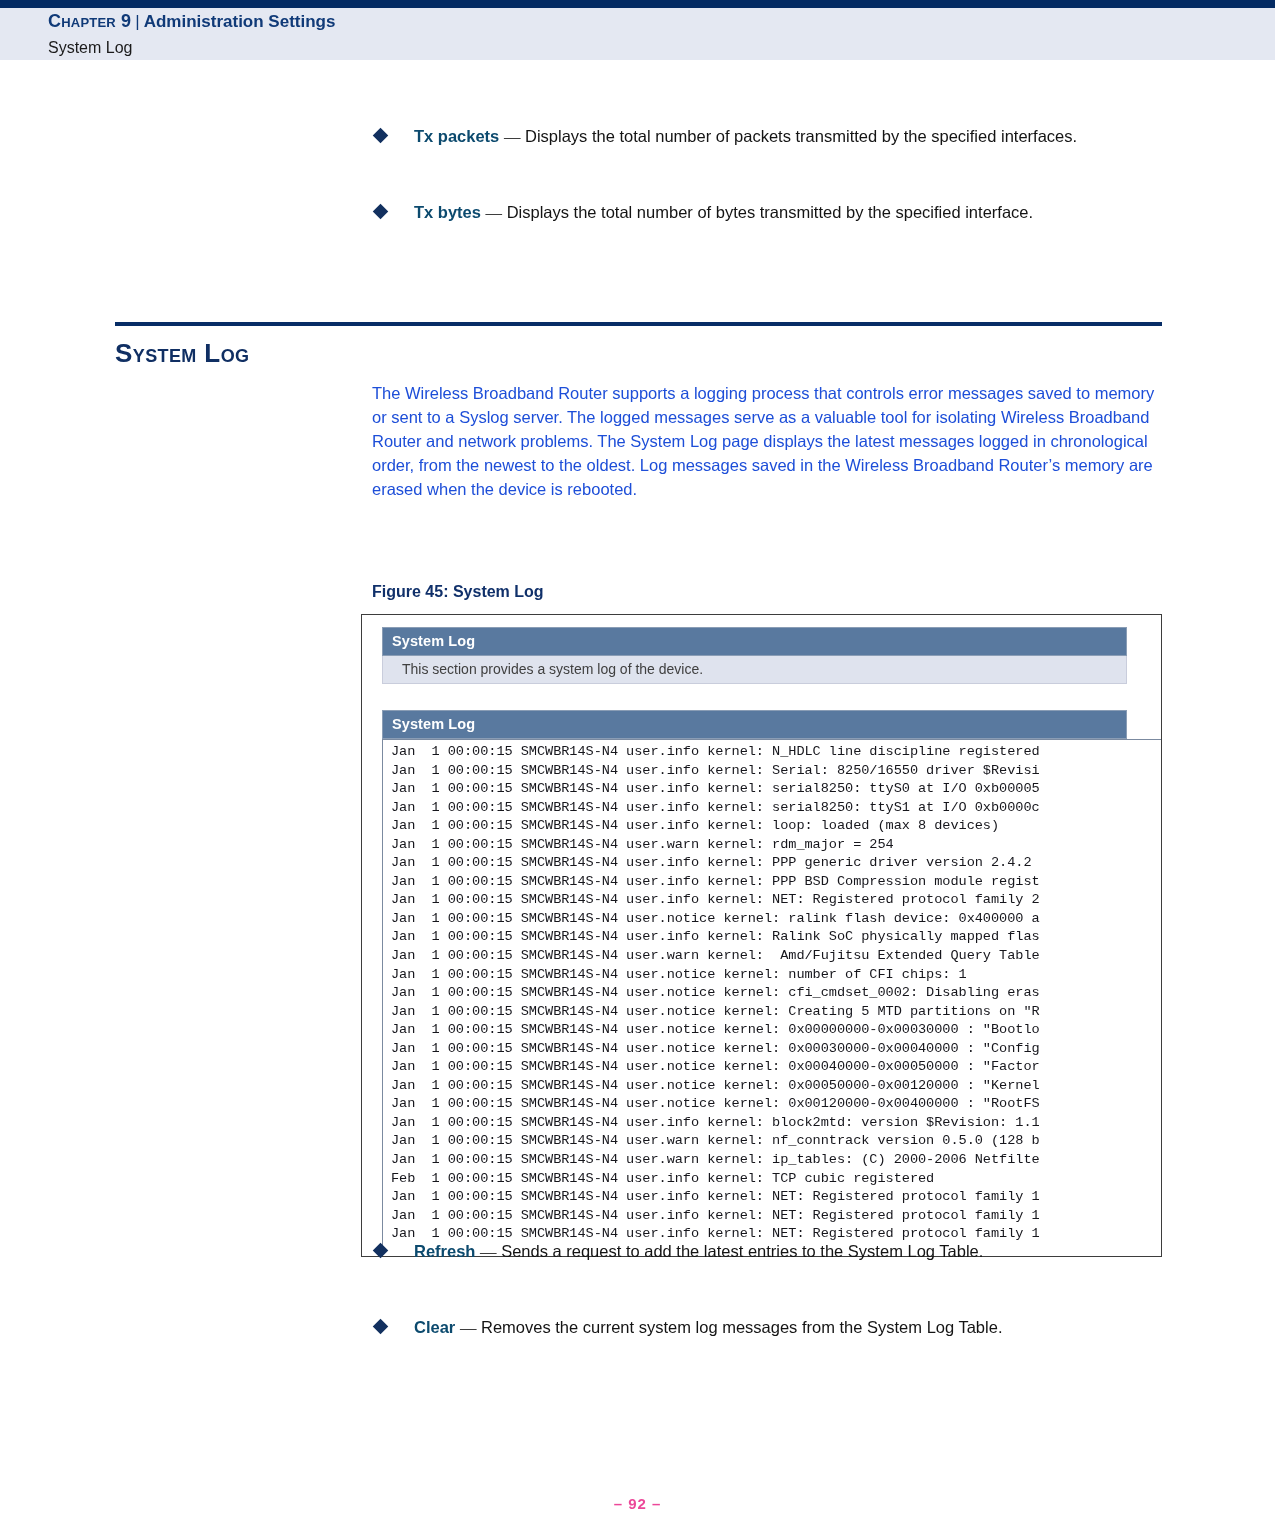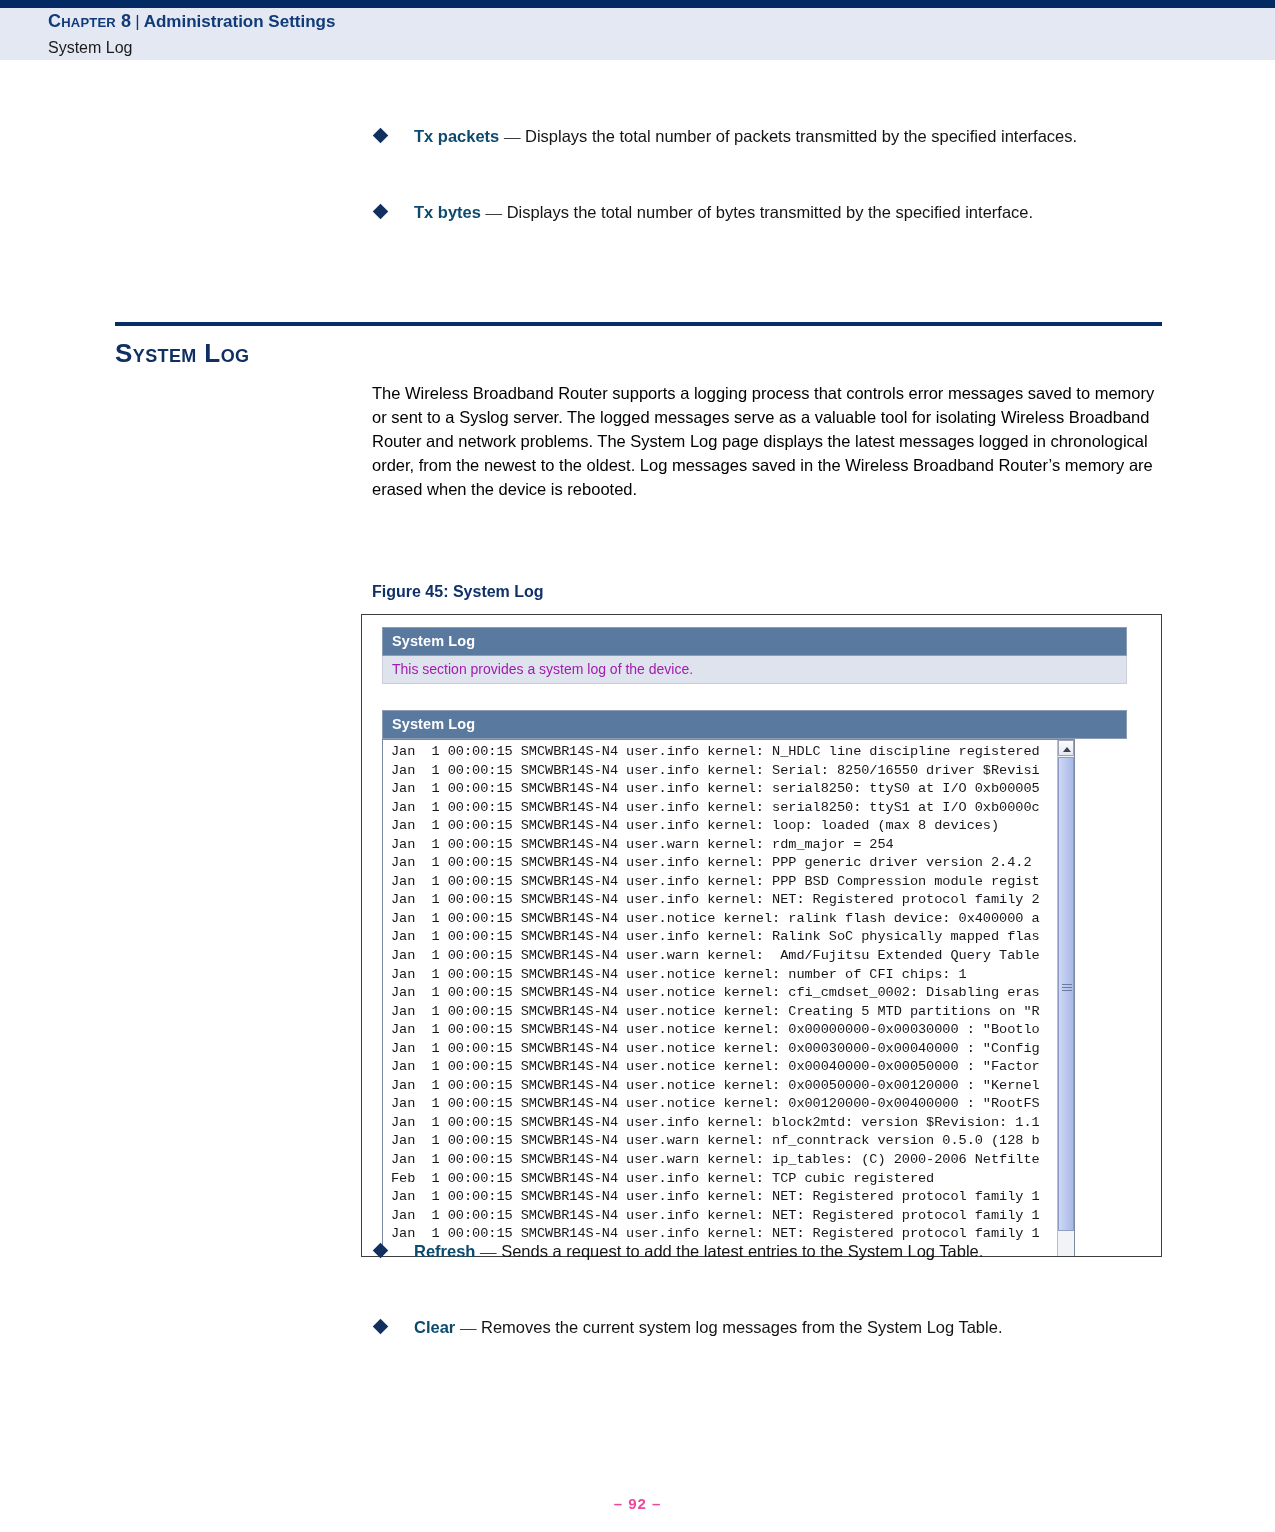--- a/index.html
+++ b/index.html
@@ -93,21 +93,21 @@
     letter-spacing: 0.4px;
   }
 
   .body-para {
     position: absolute;
     left: 372px;
     top: 381px;
     width: 800px;
     font-size: 16.5px;
     line-height: 1.455;
-    color: #000000;
+    color: #1d4ed8;
   }
 
   .fig-caption {
     position: absolute;
     left: 372px;
     top: 583px;
     font-size: 16px;
     font-weight: bold;
     color: #10306a;
   }
@@ -130,34 +130,34 @@
     color: #ffffff;
     font-size: 14.5px;
     font-weight: bold;
     padding: 5px 9px 6px 9px;
     border: 1px solid #8a9db5;
     width: 745px;
     letter-spacing: 0.1px;
   }
   .panel-desc {
     background: #dfe3ee;
-    color: #a21caf;
+    color: #404040;
     font-size: 14px;
-    padding: 5px 9px 6px 9px;
+    padding: 5px 9px 6px 19px;
     border: 1px solid #c9cddc;
     border-top: none;
     width: 745px;
   }
 
   .panel-gap { height: 26px; }
 
   
   .log-wrap {
     position: relative;
-    width: 693px;
+    width: 892px;
     height: 530px;
     border: 1px solid #7b8aa0;
     background: #ffffff;
     overflow: hidden;
   }
   .log-lines {
     position: absolute;
     left: 0; top: 0;
     width: 728px;
     height: 530px;
@@ -233,21 +233,21 @@
     letter-spacing: 1px;
   }
 </style>
 </head>
 <body>
 
 <div class="header-band">
   <div class="header-rule"></div>
   <div class="header-text">
     <div class="chapter-line">
-      <span class="chapter-word">Chapter 8</span><span class="chapter-sep">|</span><span class="chapter-title">Administration Settings</span>
+      <span class="chapter-word">Chapter 9</span><span class="chapter-sep">|</span><span class="chapter-title">Administration Settings</span>
     </div>
     <div class="header-sub">System Log</div>
   </div>
 </div>
 
 <div class="bullet-block" style="top:125px;">
   <div class="bullet">
     <span class="diamond"></span>
     <b>Tx packets</b>
     <span class="dash">—</span>

